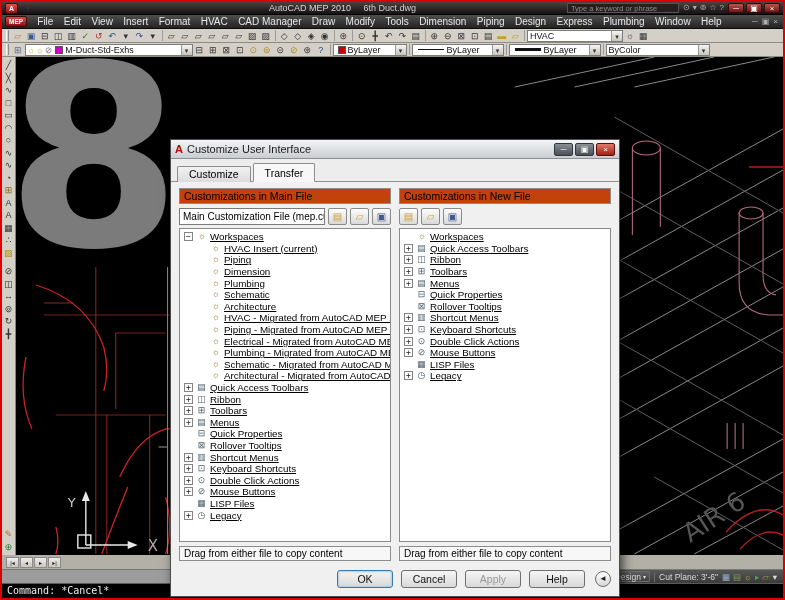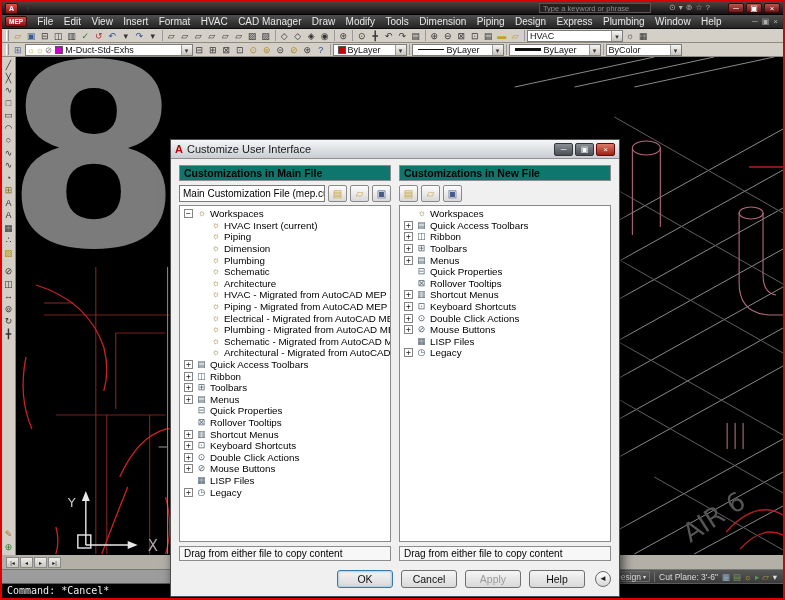--- a/index.html
+++ b/index.html
@@ -7,21 +7,21 @@
   .screen{width:785px;height:600px;border:2px solid #dd0000;background:#000;display:flex;flex-direction:column;
           font-family:"Liberation Sans",sans-serif;position:relative;overflow:hidden;}
 
   
   .titlebar{height:13px;flex:none;background:linear-gradient(#4a4244,#151013);display:flex;align-items:center;
             padding:0 3px;gap:3px;position:relative;border-bottom:1px solid #000;}
   .applogo{width:13px;height:11px;background:linear-gradient(#e05050,#8d1414);border:1px solid #4d0505;border-radius:2px;
            color:#fff;font-size:7px;font-weight:bold;text-align:center;line-height:10px;flex:none;}
   .tb-center{position:absolute;left:120px;right:220px;text-align:center;font-size:9px;color:#d8d8d8;white-space:nowrap;overflow:hidden;}
   .tb-doc{margin-left:10px;color:#cfcfcf;}
-  .tb-right{margin-left:auto;display:flex;align-items:flex-start;gap:18px;}
+  .tb-right{margin-left:auto;display:flex;align-items:flex-start;gap:4px;}
   .searchbox{width:112px;height:10px;background:#241f20;border:1px solid #5a5254;color:#9a9a9a;font-size:7.5px;
              padding:0 3px;font-family:"Liberation Sans",sans-serif;}
   .searchbox::placeholder{color:#8d8d8d;}
   .tbi-dark{color:#b0b0b0;font-size:8px;line-height:10px;}
   .winbtn{width:16px;height:10px;font-size:8px;line-height:9px;text-align:center;color:#fff;
           background:linear-gradient(#b65353,#6d1616);border:1px solid #3c0808;border-radius:2px;}
 
   .menubar{height:14px;flex:none;background:linear-gradient(#4f4f4f,#232323);display:flex;align-items:center;
            padding:0 3px;color:#e8e8e8;font-size:10px;border-bottom:1px solid #0a0a0a;}
   .mepbtn{background:linear-gradient(#e04848,#7d1212);border:1px solid #400606;color:#fff;font-weight:bold;
@@ -64,35 +64,35 @@
   .dlg-ctl{margin-left:auto;display:flex;gap:2px;}
   .dlg-btnw{width:19px;height:13px;font-size:8px;line-height:12px;text-align:center;color:#fff;border-radius:2px;
             background:linear-gradient(#8a8f96,#4a4f55);border:1px solid #33373c;}
   .dlg-btnw.close{background:linear-gradient(#e07a6a,#a02014);border-color:#5e0f08;}
   .dlg-tabs{flex:none;display:flex;align-items:flex-end;padding:3px 6px 0;border-bottom:1px solid #919191;background:#ededed;gap:2px;}
   .dtab{border:1px solid #8d8d8d;border-bottom:none;border-radius:2px 2px 0 0;background:linear-gradient(#f2f2f2,#dcdcdc);
         padding:1px 11px 2px;font-size:10.5px;position:relative;top:1px;}
   .dtab.active{background:#f7f7f7;padding-top:3px;top:1px;border-bottom:1px solid #f7f7f7;}
   .dlg-body{flex:1;min-height:0;display:flex;gap:8px;padding:6px 8px 2px;}
   .panel{flex:1;min-width:0;display:flex;flex-direction:column;}
-  .panel-header{flex:none;border:1px solid #8d8d8d;background:#0f766e;font-weight:bold;font-size:10.5px;padding:1px 4px;}
+  .panel-header{flex:none;border:1px solid #8d8d8d;background:#c2410c;font-weight:normal;font-size:10.5px;padding:1px 4px;}
   .combo-row{flex:none;display:flex;gap:3px;margin:4px 0 3px;align-items:center;}
   .dcombo{flex:1;min-width:0;height:17px;border:1px solid #7a7a7a;background:#fff;display:flex;align-items:center;
           font-size:10px;padding-left:3px;overflow:hidden;white-space:nowrap;}
   .dcombo .arrow{margin-left:auto;width:13px;align-self:stretch;background:linear-gradient(#fdfdfd,#cfd6de);
                  border-left:1px solid #9aa4ae;font-size:7px;line-height:15px;text-align:center;flex:none;}
   .mini-btn{width:19px;height:17px;flex:none;border:1px solid #8a8a8a;border-radius:2px;
             background:linear-gradient(#fdfdfd,#d9d9d9);font-size:10px;line-height:15px;text-align:center;}
   .tree{flex:1;min-height:0;border:1px solid #8a8a8a;background:#fff;overflow:hidden;padding:2px 0 0 1px;}
   .tree-row{display:flex;align-items:center;height:11.6px;white-space:nowrap;overflow:hidden;}
   .exp{width:9px;height:9px;flex:none;border:1px solid #848484;background:#fff;font-size:8px;line-height:7px;
        text-align:center;margin-right:3px;font-family:"DejaVu Sans Mono",monospace;color:#222;}
   .expsp{width:12px;flex:none;}
   .ti{width:11px;flex:none;font-size:9px;text-align:center;color:#51616f;margin-right:3px;line-height:11px;}
-  .tl{font-size:9.8px;color:#000;}
+  .tl{font-size:9.8px;color:#000;text-decoration:underline;}
   .panel-footer{flex:none;border:1px solid #8d8d8d;background:#f7f7f7;font-size:10px;padding:1px 4px;margin-top:4px;}
   .dlg-buttons{flex:none;display:flex;justify-content:flex-end;align-items:center;gap:8px;padding:7px 8px 8px;}
   .btn{width:56px;height:18px;border:1px solid #707070;border-radius:3px;background:linear-gradient(#f5f5f5,#d9d9d9);
        font-size:10.5px;text-align:center;line-height:16px;color:#111;}
   .btn.def{border-color:#3a78a8;box-shadow:inset 0 0 2px 1px #a8cfe8;}
   .btn.disabled{color:#9b9b9b;}
   .round-btn{width:16px;height:16px;border-radius:50%;border:1px solid #6a6a6a;background:linear-gradient(#ffffff,#d8d8d8);
              font-size:8px;line-height:14px;text-align:center;color:#222;margin-left:2px;}
 
   
@@ -115,20 +115,24 @@
 </head>
 <body>
 
 <div class="screen">
 
   <div class="titlebar">
     <div class="applogo">A</div>
     <span style="display:flex;gap:2px">
         <span class="tbi">▾</span>
       </span>
+    <div class="tb-center">
+      <span>AutoCAD MEP 2010</span>
+      <span class="tb-doc">6th Duct.dwg</span>
+    </div>
     <div class="tb-right">
       <input class="searchbox" placeholder="Type a keyword or phrase" style="">
       <span style="display:flex;gap:3px">
           <span class="tbi-dark">⊙</span>
           <span class="tbi-dark">▾</span>
           <span class="tbi-dark">⊚</span>
           <span class="tbi-dark">☆</span>
           <span class="tbi-dark">?</span>
         </span>
       <span style="display:flex;gap:2px">
@@ -262,21 +266,21 @@
       <span>ByLayer</span>
       <span class="arrow">▾</span>
     </div>
     <span class="tsep"></span>
     <div class="tcombo" style="width:92px">
       <span class="lwline"></span>
       <span>ByLayer</span>
       <span class="arrow">▾</span>
     </div>
     <span class="tsep"></span>
-    <div class="tcombo" style="width:76px">
+    <div class="tcombo" style="width:104px">
       <span>ByColor</span>
       <span class="arrow">▾</span>
     </div>
   </div>
 
   <div class="main">
     <div class="left-strip">
       <span style="display:flex;flex-direction:column">
           <span class="lsi">╱</span>
           <span class="lsi">╳</span>
@@ -402,20 +406,24 @@
     <div class="dialog">
       <div class="dlg-title">
         <span class="dlg-ico">A</span>
         <span class="dlg-title-text">Customize User Interface</span>
         <span class="dlg-ctl">
           <span class="dlg-btnw">─</span>
           <span class="dlg-btnw">▣</span>
           <span class="dlg-btnw close">×</span>
         </span>
       </div>
+      <div class="dlg-tabs">
+        <span class="dtab">Customize</span>
+        <span class="dtab active">Transfer</span>
+      </div>
       <div class="dlg-body">
 
         <div class="panel">
           <div class="panel-header">Customizations in Main File</div>
           <div class="combo-row">
             <div class="dcombo">
               <span>Main Customization File (mep.cuix)</span>
 
             </div>
             <span class="mini-btn" style="color:#caa23a">▤</span>

